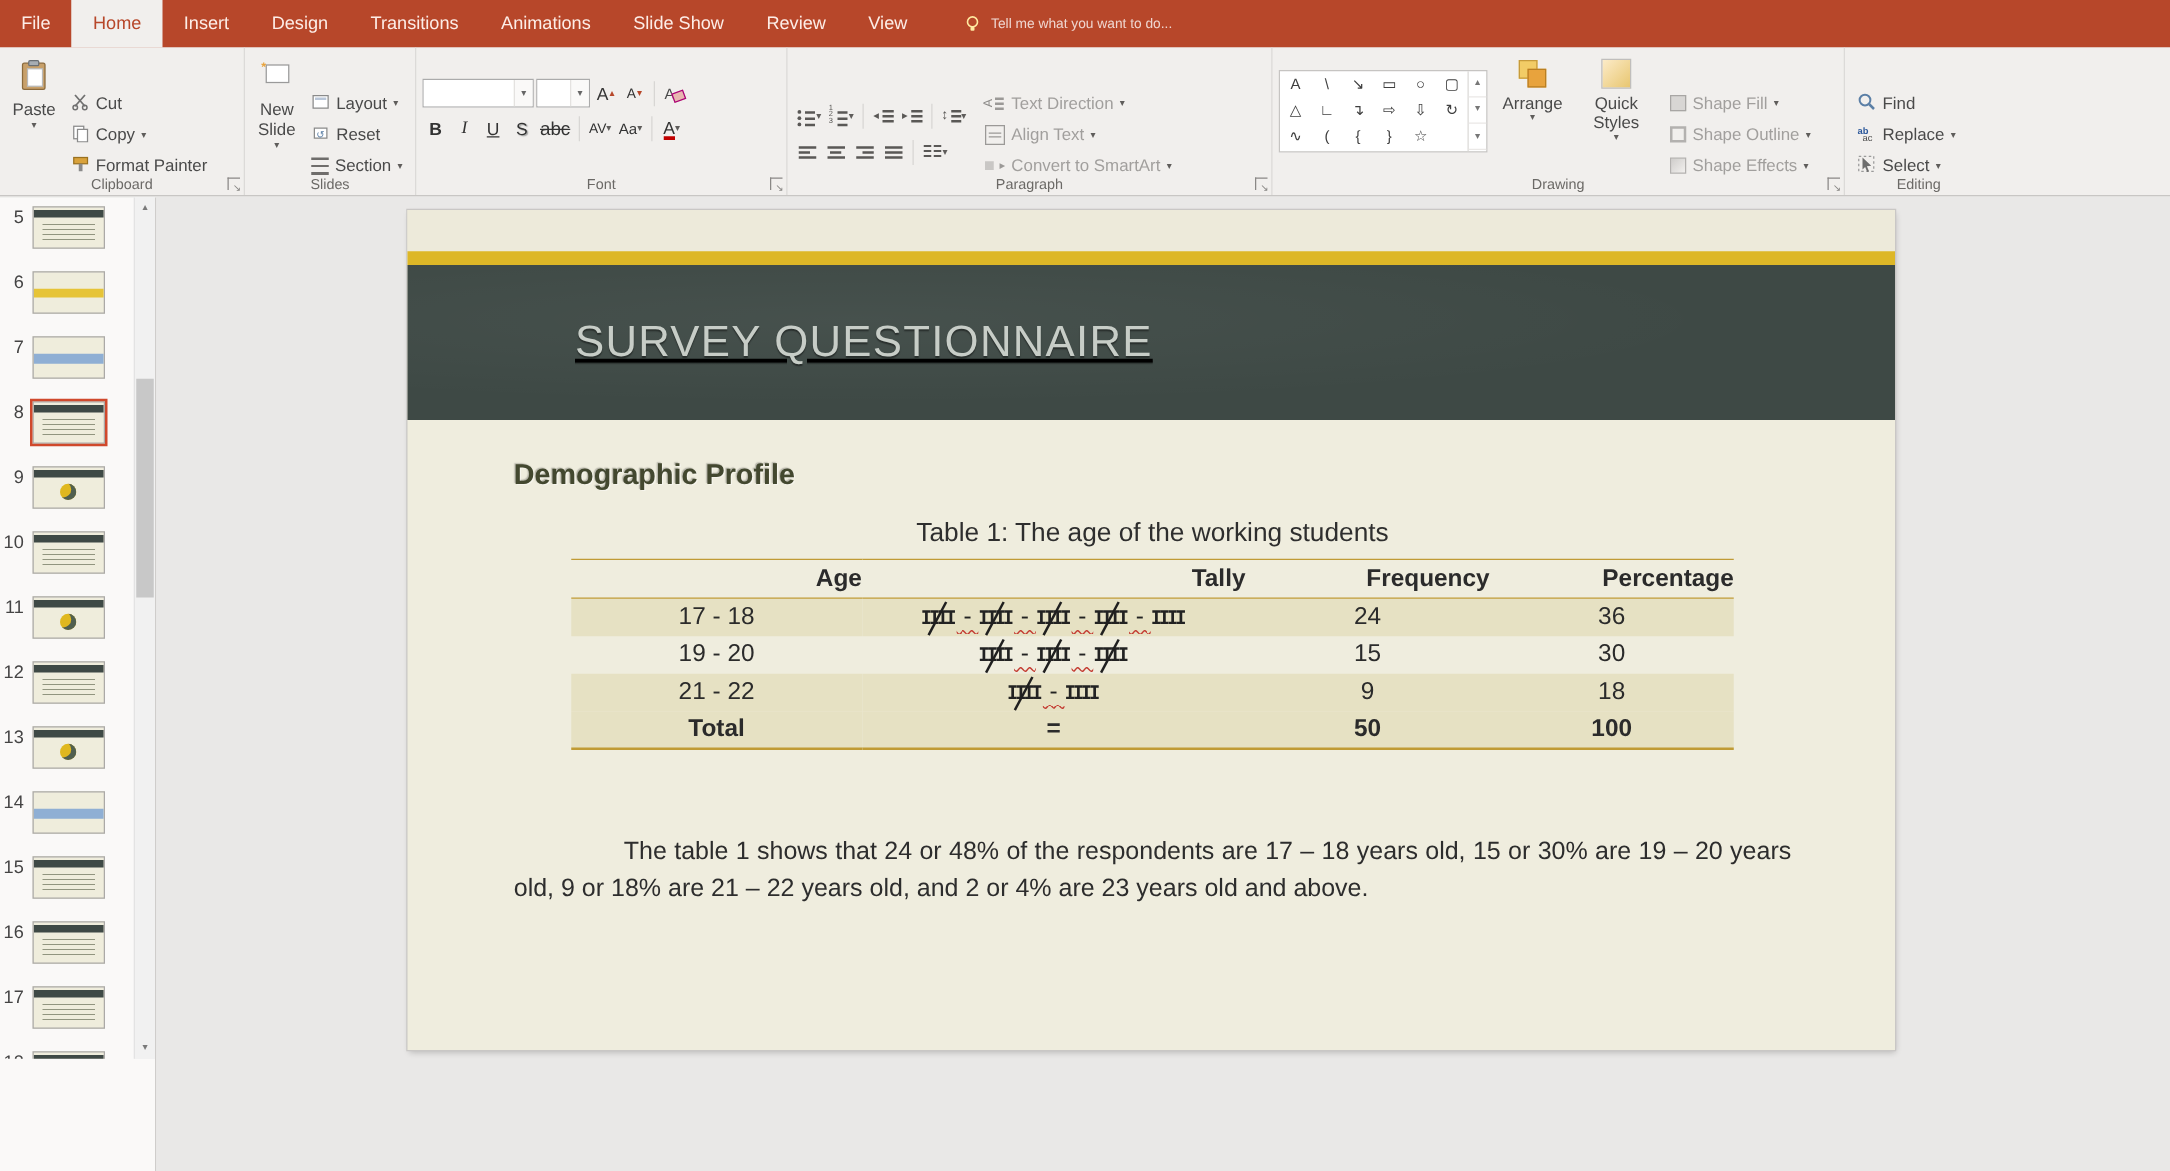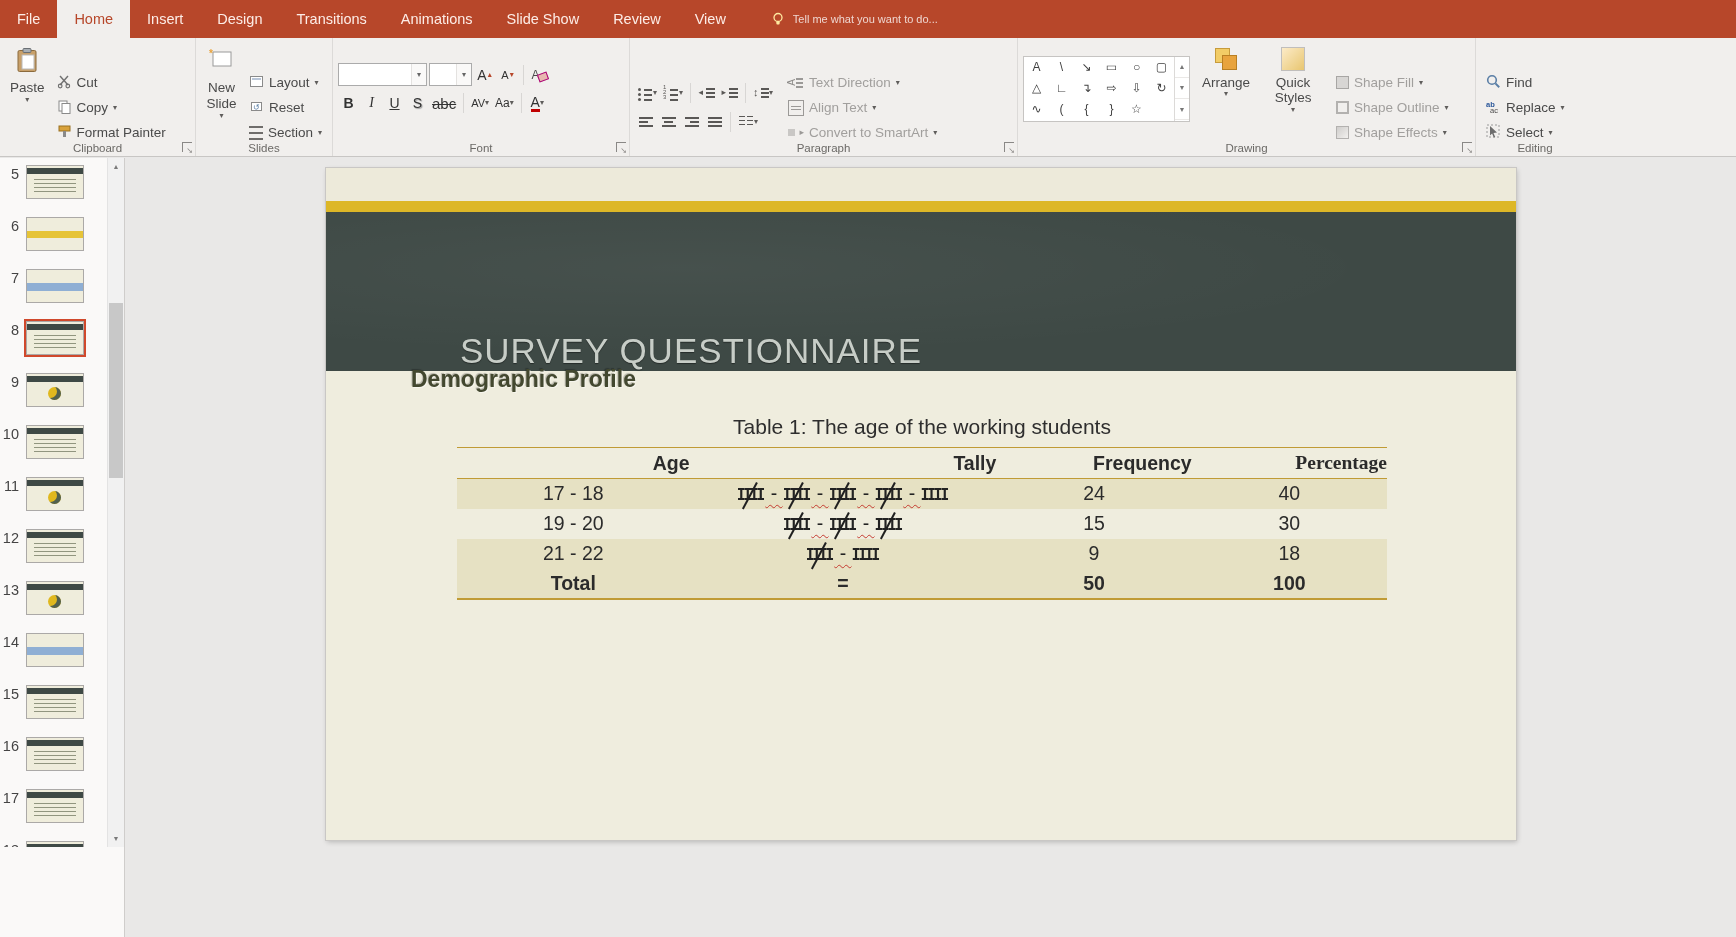--- a/index.html
+++ b/index.html
@@ -105,31 +105,31 @@
   .vscroll { position:absolute; top:0; right:0; width:17px; height:689px; background:#F1F1F1; border-left:1px solid #E3E3E3; }
   .vscroll .arrow { position:absolute; left:0; right:0; height:17px; display:flex; align-items:center; justify-content:center; font-size:7px; color:#7a7a7a; background:#F1F1F1; }
   .vscroll .arrow.up { top:0; } .vscroll .arrow.down { bottom:0; }
   .vscroll .sthumb { position:absolute; left:1px; right:1px; top:145px; height:175px; background:#C8C8C8; }
 
   
   .canvas { position:relative; flex:1; background:#E9E8E7; }
   .slide { position:absolute; left:201px; top:10px; width:1190px; height:672px; background:#EFEDDE; box-shadow:0 0 0 1px #C9C7C5, 1px 2px 5px rgba(0,0,0,.22); }
   .band-top { height:33px; background:#EDEADA; }
   .band-yellow { height:11px; background:#DDB727; }
-  .band-dark { height:159px; background:#3E4945; display:flex; align-items:flex-end;
-               background-image:radial-gradient(ellipse at 30% 35%, rgba(255,255,255,.045), transparent 60%); }
+  .band-dark { height:124px; background:#3E4945; display:flex; align-items:center;
+               background-image:radial-gradient(ellipse at 30% 35%, rgba(255,255,255,.045), transparent 60%);text-decoration:underline; }
   .slide-title { padding-left:134px; font-size:35px; letter-spacing:1px; color:#C7CDC7; text-shadow:0 1px 1px rgba(0,0,0,.4); }
   .heading { position:absolute; left:85px; top:198px; font-size:23px; font-weight:bold; color:#43482F;
              text-shadow:1px 1px 0 rgba(255,255,255,.45), -1px -1px 1px rgba(0,0,0,.25); }
   .caption { position:absolute; left:131px; top:247px; width:930px; text-align:center; font-size:21px; color:#2E2E2E; }
   .slide-table { position:absolute; left:131px; top:279px; width:930px; border-collapse:collapse; font-size:19.5px; color:#2B2B2B; }
   .slide-table th { height:31px; font-weight:bold; text-align:right; border-top:1.5px solid #C09B35; border-bottom:1.5px solid #C09B35; }
   .slide-table td { height:30px; text-align:center; }
   .slide-table th:nth-child(1){width:25%;} .slide-table th:nth-child(2){width:33%;}
-  .slide-table th:nth-child(3){width:21%;} .slide-table th:nth-child(4){width:21%;font-family:Liberation Serif, serif;}
+  .slide-table th:nth-child(3){width:21%;} .slide-table th:nth-child(4){width:21%;}
   .slide-table tr.shaded { background:#E6E1C3; }
   .slide-table tr.bold td { font-weight:bold; }
   .slide-table tbody tr:last-child td { border-bottom:2px solid #C09B35; }
   .tally { text-decoration:underline wavy #C43B31; text-decoration-thickness:1px; text-underline-offset:4px; white-space:nowrap; color:#222; }
   .tg { display:inline-block; position:relative; font-family:"DejaVu Sans Mono",monospace; font-weight:bold; font-size:15px; letter-spacing:-2.5px; padding-right:2.5px; }
   .tg.s5::after { content:""; position:absolute; left:-2px; right:1px; top:48%; height:0; border-top:2px solid #1f1f1f; transform:rotate(-62deg); }
   .para { position:absolute; left:85px; top:498px; width:1022px; font-size:20px; line-height:30px; color:#2D2D2D; text-align:justify; text-indent:88px; }
 </style>
 </head>
 <body>
@@ -548,21 +548,21 @@
               <th>Tally</th>
               <th>Frequency</th>
               <th>Percentage</th>
             </tr>
           </thead>
         <tbody id="table-body">
             <tr class="shaded ">
               <td>17 - 18</td>
               <td><span class="tally"><span class="tg s5">IIII</span> - <span class="tg s5">IIII</span> - <span class="tg s5">IIII</span> - <span class="tg s5">IIII</span> - <span class="tg">IIII</span></span></td>
               <td>24</td>
-              <td>40</td>
+              <td>36</td>
             </tr>
             <tr class="">
               <td>19 - 20</td>
               <td><span class="tally"><span class="tg s5">IIII</span> - <span class="tg s5">IIII</span> - <span class="tg s5">IIII</span></span></td>
               <td>15</td>
               <td>30</td>
             </tr>
             <tr class="shaded ">
               <td>21 - 22</td>
               <td><span class="tally"><span class="tg s5">IIII</span> - <span class="tg">IIII</span></span></td>
@@ -570,15 +570,16 @@
               <td>18</td>
             </tr>
             <tr class="shaded bold">
               <td>Total</td>
               <td>=</td>
               <td>50</td>
               <td>100</td>
             </tr>
           </tbody>
       </table>
+      <p class="para">The table 1 shows that 24 or 48% of the respondents are 17 – 18 years old, 15 or 30% are 19 – 20 years old, 9 or 18% are 21 – 22 years old, and 2 or 4% are 23 years old and above.</p>
     </div>
   </div>
 </div>
 
 </body></html>

